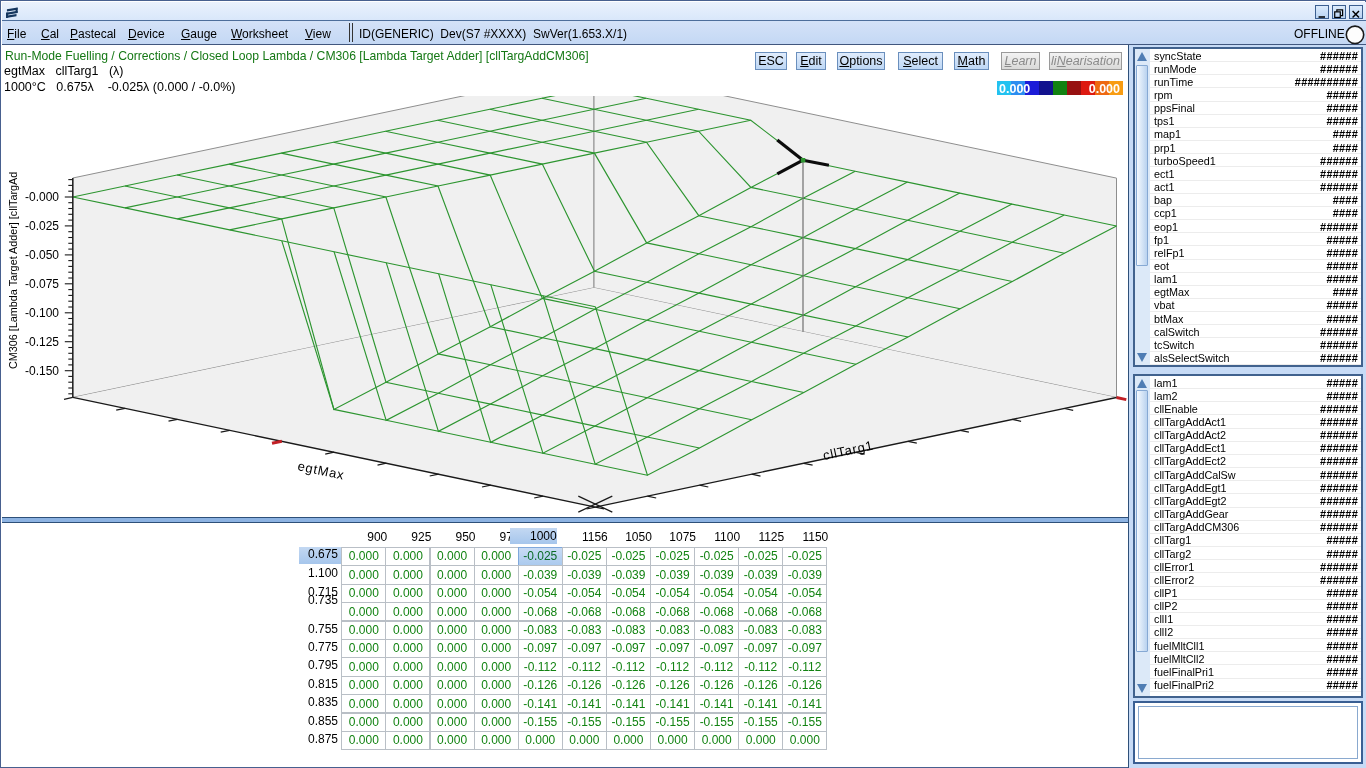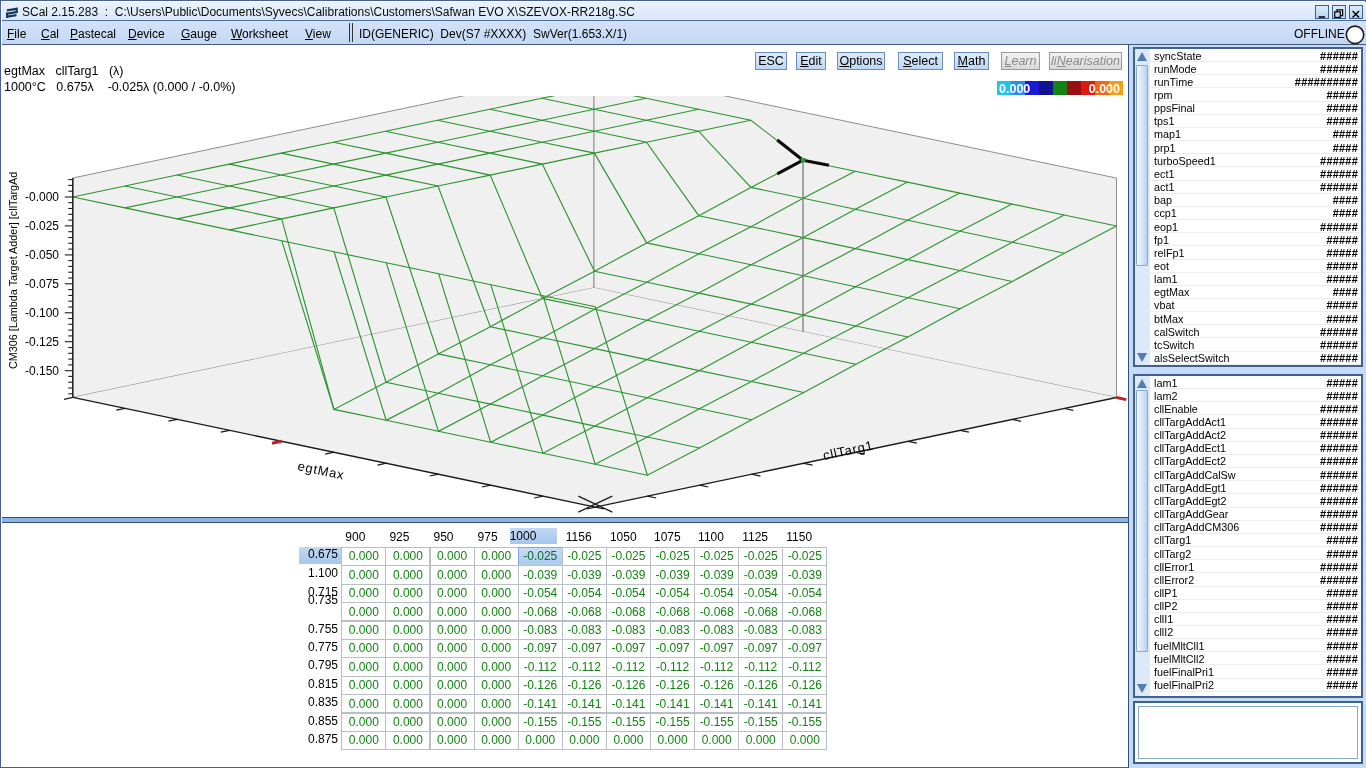--- a/index.html
+++ b/index.html
@@ -25,21 +25,21 @@
 .btn.dis { background:linear-gradient(#f3f3f3,#d9d9d8); border:1px solid #9a9a9a; color:#8a8a8a;font-style:italic; }
 
 #cbar { position:absolute; left:996px; top:80px; width:126px; height:14px; }
 #cbar div { position:absolute; top:0; height:14px; }
 .cbt { position:absolute; top:0.5px; font-size:12.5px; font-weight:bold; color:#fff; }
 
 #sep { position:absolute; left:1px; top:516px; width:1126px; height:6px;
   background:#8db3e2; border-top:1px solid #2e5079; border-bottom:1px solid #2e5079; }
 #rborder { position:absolute; left:1127px; top:44px; width:1px; height:723px; background:#2e5079; }
 
-.chdr { position:absolute; width:42px; height:16px; font-size:12px; color:#000; text-align:left; }
+.chdr { position:absolute; width:42px; height:16px; font-size:12px; color:#000; text-align:right; }
 .chdrsel { background:linear-gradient(#c3d8f2,#a6c6ec); padding-top:1px; }
 .rhdr { position:absolute; width:42px; height:17px; font-size:12px; color:#000; text-align:right; padding-right:2.5px; }
 .rhdrsel { background:linear-gradient(#c3d8f2,#a6c6ec); padding-top:0; }
 .cell { position:absolute; width:45.1px; height:19.4px; font-size:12px; color:#128312; text-align:center;
   border:1px solid #b9bfc6; background:#fff; padding-top:1.5px; }
 .cell.sel { background:linear-gradient(#c9dcf5,#abcaee); border:1.5px solid #7fa8dc; color:#0b6b27; }
 
 #side { position:absolute; left:1128px; top:44px; width:259px; height:723px; background:#c7dbf6; }
 .panel { position:absolute; left:4px; width:230px; background:#fff; border:2px solid #41628e; }
 .slane { position:absolute; left:0; top:0; width:15px; height:100%; background:#dce9f8; }
@@ -61,21 +61,20 @@
   <div id="title">
     <svg id="logo" viewBox="0 0 14 14" style="overflow:visible" width="13" height="13">
         <g fill="#14365e">
           <polygon points="10.3,2.2 12.5,1.9 12.5,7.3 10.3,7.6"></polygon>
           <polygon points="0,7.2 2.3,6.9 2.3,12.6 0,12.9"></polygon>
           <polygon points="1.0,3.4 12.5,1.6 12.5,4.0 1.0,5.8"></polygon>
           <polygon points="0,7.2 12.5,5.2 12.5,7.6 0,9.6"></polygon>
           <polygon points="0,10.5 11.3,8.7 11.3,11.1 0,12.9"></polygon>
         </g>
       </svg>
-    <span class="ttext">SCal 2.15.283&nbsp;&nbsp;:&nbsp;&nbsp;C:\Users\Public\Documents\Syvecs\Calibrations\Customers\Safwan EVO X\SZEVOX-RR218g.SC</span>
     <div class="wbtn" style="left:1313px"><svg viewBox="0 0 14 14" width="12" height="12">
           <line x1="3" y1="10.5" x2="10.5" y2="10.5" stroke="#000" stroke-width="1.8"></line>
         </svg></div>
     <div class="wbtn" style="left:1330px"><svg viewBox="0 0 14 14" width="12" height="12">
           <rect x="2" y="4.5" width="6.5" height="6.5" fill="none" stroke="#000" stroke-width="1.4"></rect>
           <path d="M4.5,4.5 v-2.2 h6.7 v6.7 h-2.2" fill="none" stroke="#000" stroke-width="1.4"></path>
         </svg></div>
     <div class="wbtn" style="left:1347px"><svg viewBox="0 0 14 14" width="12" height="12">
           <path d="M3,3.5 L10.5,11 M3,11 L10.5,3.5" stroke="#000" stroke-width="1.7"></path>
         </svg></div>
@@ -89,20 +88,21 @@
     <span class="mi" style="left:229px"><u>W</u>orksheet</span>
     <span class="mi" style="left:303px"><u>V</u>iew</span>
     <span style="position:absolute;left:347px;top:2px;height:19px;border-left:1.2px solid #333"></span>
       <span style="position:absolute;left:350px;top:2px;height:19px;border-left:1.2px solid #333"></span>
     <span class="mi" style="left:357px">ID(GENERIC)&nbsp;&nbsp;Dev(S7 #XXXX)&nbsp;&nbsp;SwVer(1.653.X/1)</span>
     <span class="mi" style="left:1292px">OFFLINE</span>
     <svg style="position:absolute;left:1343px;top:3.5px" width="20" height="20">
         <circle cx="10" cy="9.8" r="8.7" fill="#fdfdfd" stroke="#1a1a1a" stroke-width="1.6"></circle>
       </svg>
   </div>
+  <div id="crumb">Run-Mode Fuelling / Corrections / Closed Loop Lambda / CM306 [Lambda Target Adder] [cllTargAddCM306]</div>
   <div class="hline" style="left:3px;top:63px">egtMax&nbsp;&nbsp;&nbsp;cllTarg1&nbsp;&nbsp;&nbsp;(λ)</div>
   <div class="hline" style="left:3px;top:79px">1000°C&nbsp;&nbsp;&nbsp;0.675λ&nbsp;&nbsp;&nbsp;&nbsp;-0.025λ (0.000 / -0.0%)</div>
   <div class="btn" style="left:754px;width:32px">ESC</div>
   <div class="btn" style="left:795px;width:30px"><u>E</u>dit</div>
   <div class="btn" style="left:836px;width:48px"><u>O</u>ptions</div>
   <div class="btn" style="left:897px;width:45px"><u>S</u>elect</div>
   <div class="btn" style="left:953px;width:35px"><u>M</u>ath</div>
   <div class="btn dis" style="left:1000px;width:39px"><u>L</u>earn</div>
   <div class="btn dis" style="left:1048px;width:73px">li<u>N</u>earisation</div>
   <div id="cbar">

